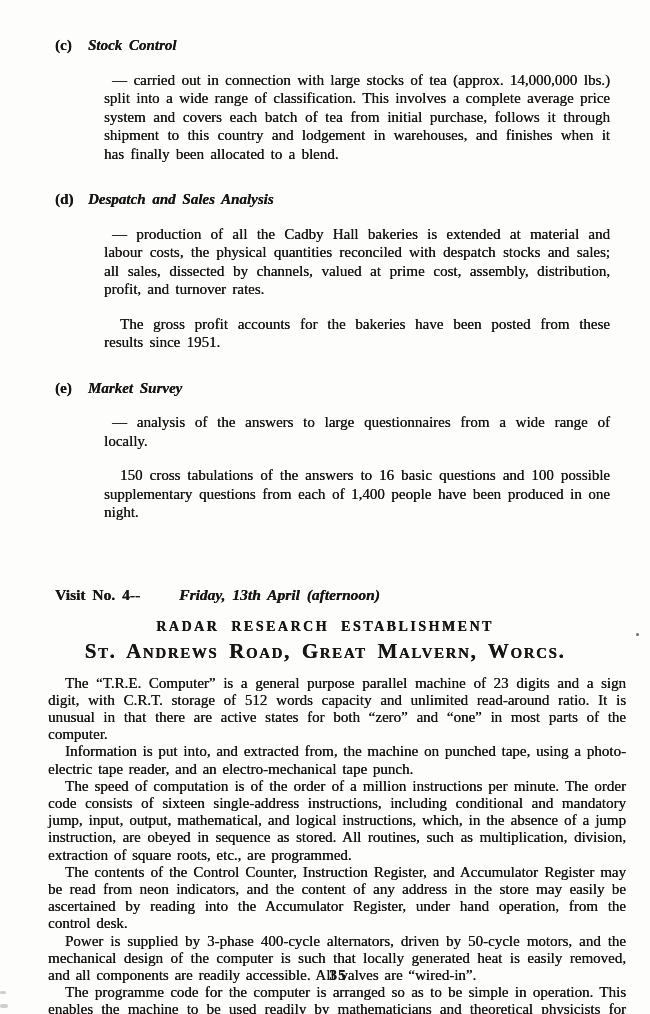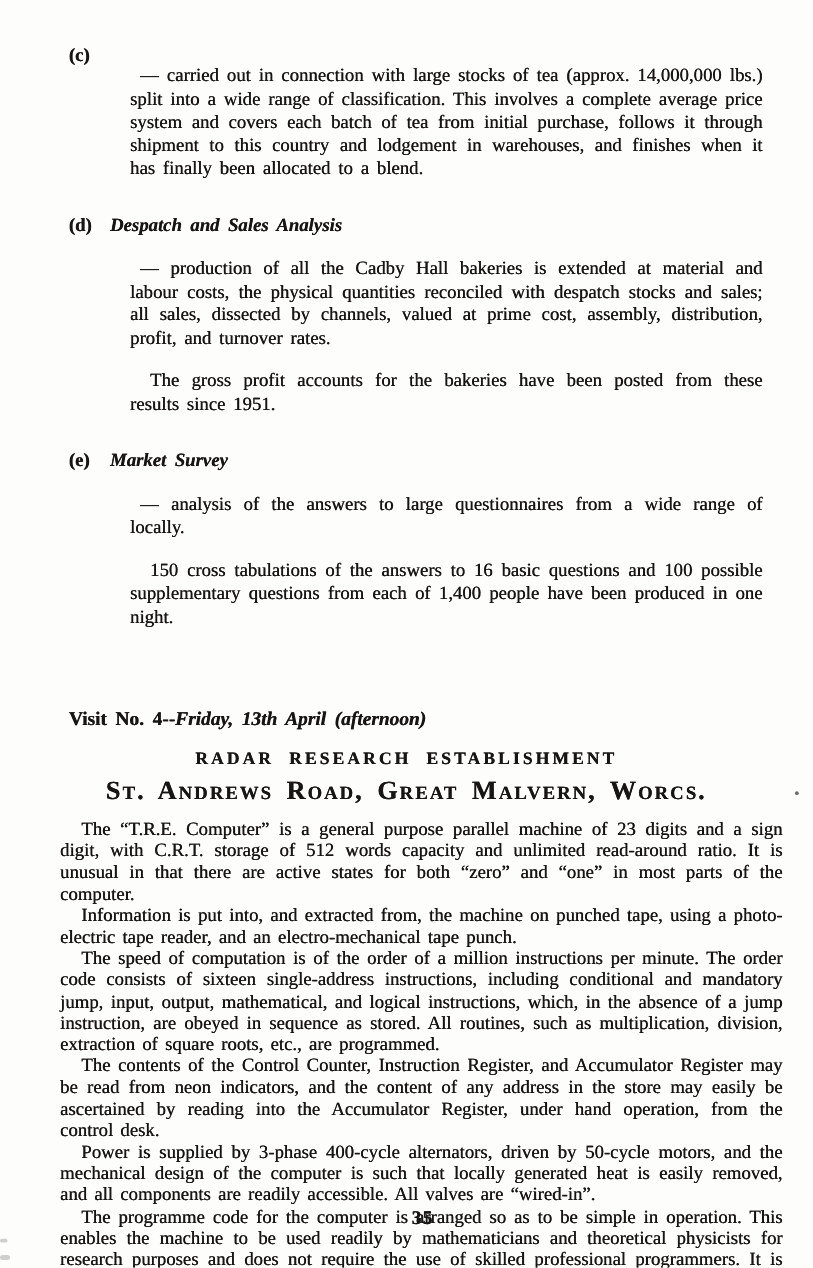--- a/index.html
+++ b/index.html
@@ -55,21 +55,21 @@
   .sec-body p.indented  { text-indent: 16px; }
   
   .visit-heading {
     margin: 48px 24px 0 55px;
     font-size: 15.5px;
     font-weight: bold;
     word-spacing: 3px;
     text-shadow: 0.3px 0 0 currentColor;
     white-space: nowrap;
   }
-  .visit-date { font-style: italic; }
+  .visit-date { font-style: italic; margin-left: 39px; }
   
   .est-name {
     margin-top: 15px;
     text-align: center;
     font-size: 14px;
     font-weight: bold;
     letter-spacing: 2.5px;
     word-spacing: 6px;
     text-shadow: 0.3px 0 0 currentColor;
   }
@@ -117,20 +117,21 @@
 </head>
 <body>
 
 <div class="page">
 
   <div class="sections">
 
     <div class="section">
       <div class="sec-label">(c)</div>
       <div class="sec-body">
+        <div class="sec-title">Stock Control</div>
         <p class="dash-lead">— carried out in connection with large stocks of tea (approx. 14,000,000 lbs.) split into a wide range of classification. This involves a complete average price system and covers each batch of tea from initial purchase, follows it through shipment to this country and lodgement in warehouses, and finishes when it has finally been allocated to a blend.</p>
       </div>
     </div>
 
     <div class="section">
       <div class="sec-label">(d)</div>
       <div class="sec-body">
         <div class="sec-title">Despatch and Sales Analysis</div>
         <p class="dash-lead">— production of all the Cadby Hall bakeries is extended at material and labour costs, the physical quantities reconciled with despatch stocks and sales; all sales, dissected by channels, valued at prime cost, assembly, distribution, profit, and turnover rates.</p>
         <p class="indented">The gross profit accounts for the bakeries have been posted from these results since 1951.</p>

